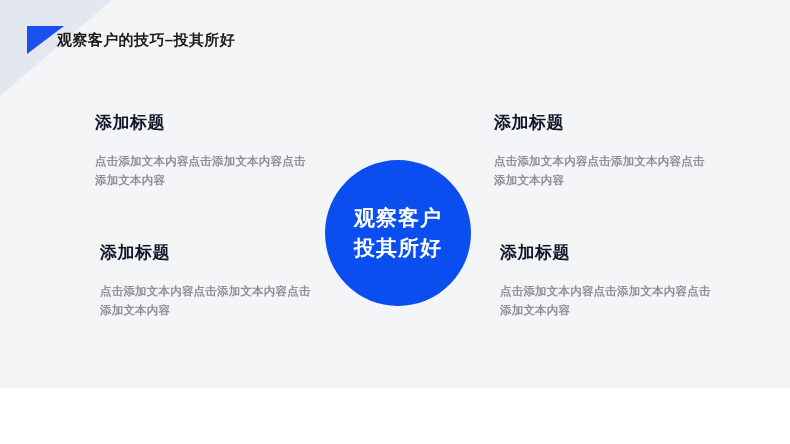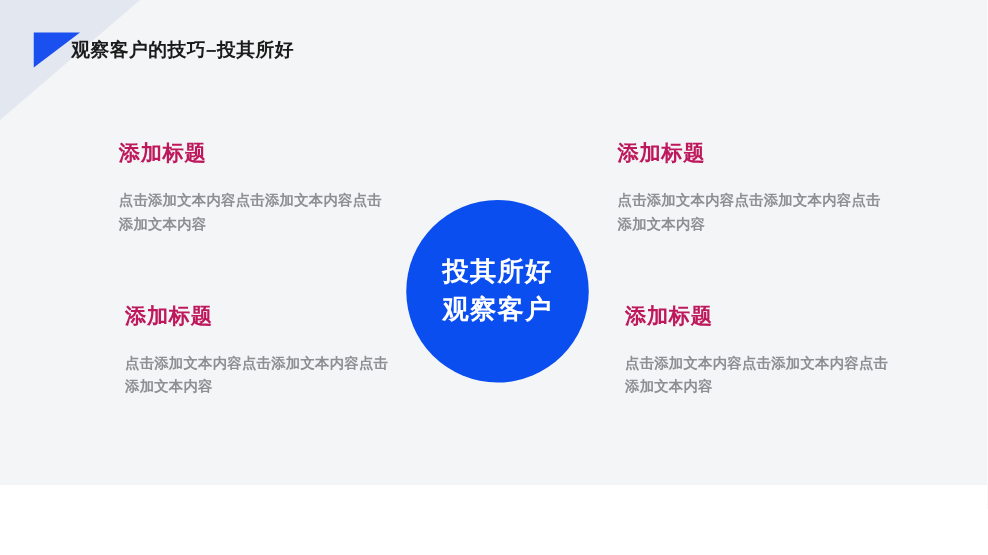--- a/index.html
+++ b/index.html
@@ -79,21 +79,21 @@
   }
 
   
   .block {
     position: absolute;
     width: 212px;
   }
   .block-title {
     font-size: 17px;
     font-weight: bold;
-    color: #be185d;
+    color: #0f172a;
     letter-spacing: 0.5px;
     margin: 0 0 18px 0;
     white-space: nowrap;
   }
   .block-body {
     font-size: 11.5px;
     line-height: 19px;
     color: #8d8f93;
     margin: 0;
     letter-spacing: 0.2px;
@@ -153,20 +153,20 @@
     <p class="block-title">添加标题</p>
     <p class="block-body">点击添加文本内容点击添加文本内容点击添加文本内容</p>
   </div>
 
   <div class="block" id="block-br">
     <p class="block-title">添加标题</p>
     <p class="block-body">点击添加文本内容点击添加文本内容点击添加文本内容</p>
   </div>
 
   <div class="center-circle">
+    <span class="cline">观察客户</span>
     <span class="cline">投其所好</span>
-    <span class="cline">观察客户</span>
   </div>
 
   <div class="footer-rule"></div>
   <div class="footer-bar"></div>
 
 </div>
 
 </body></html>

